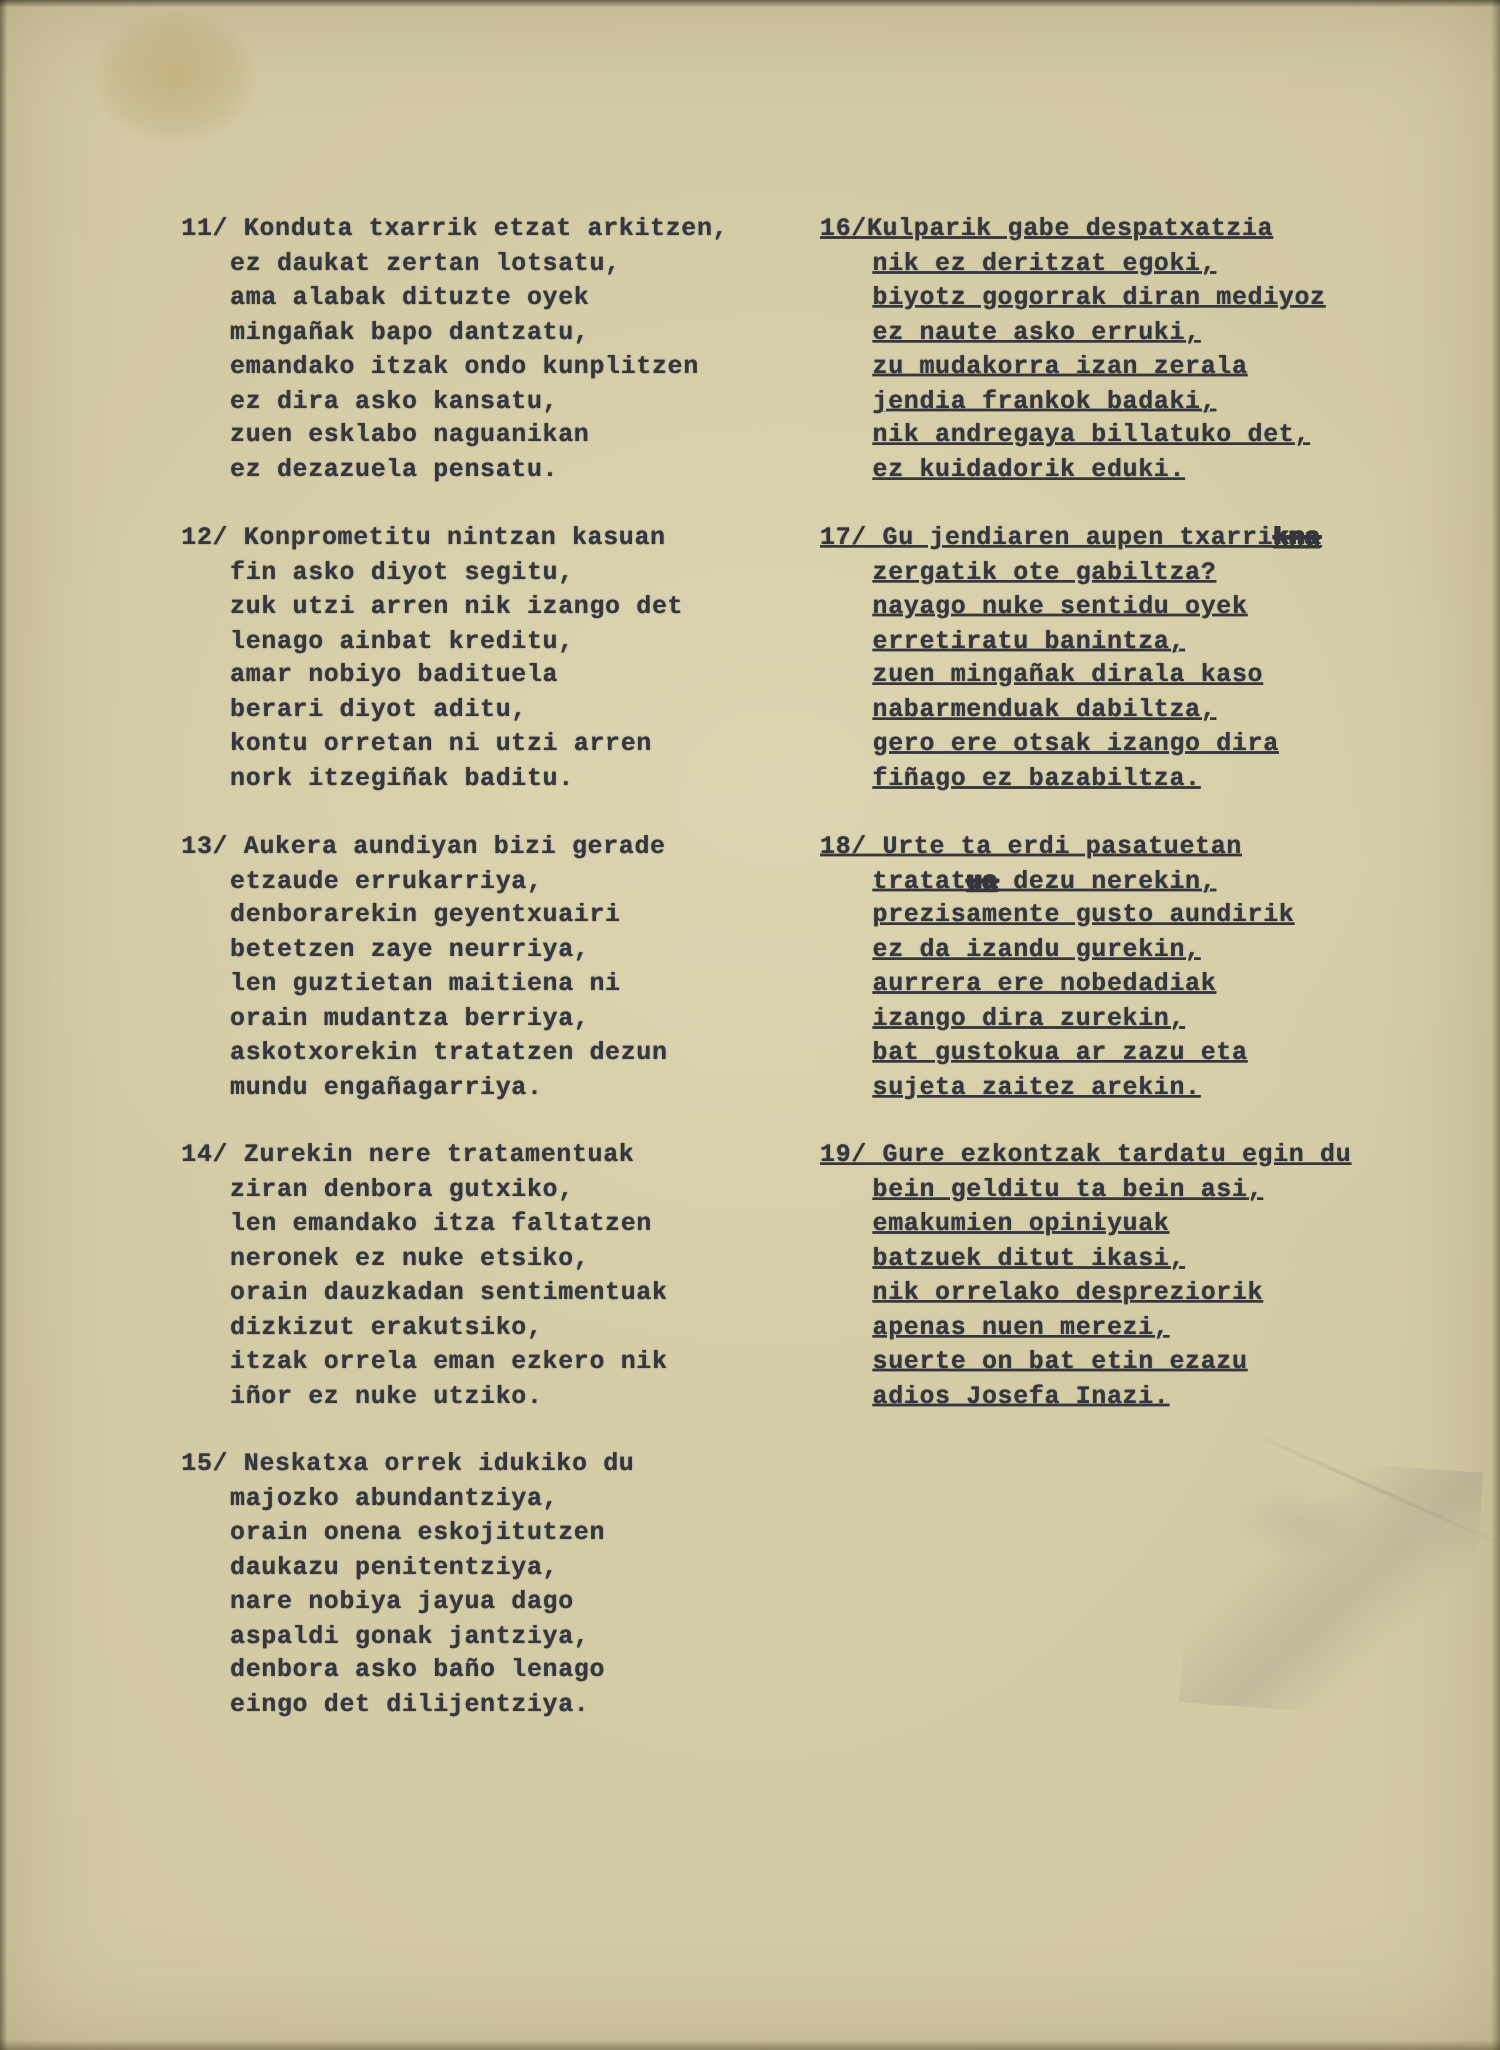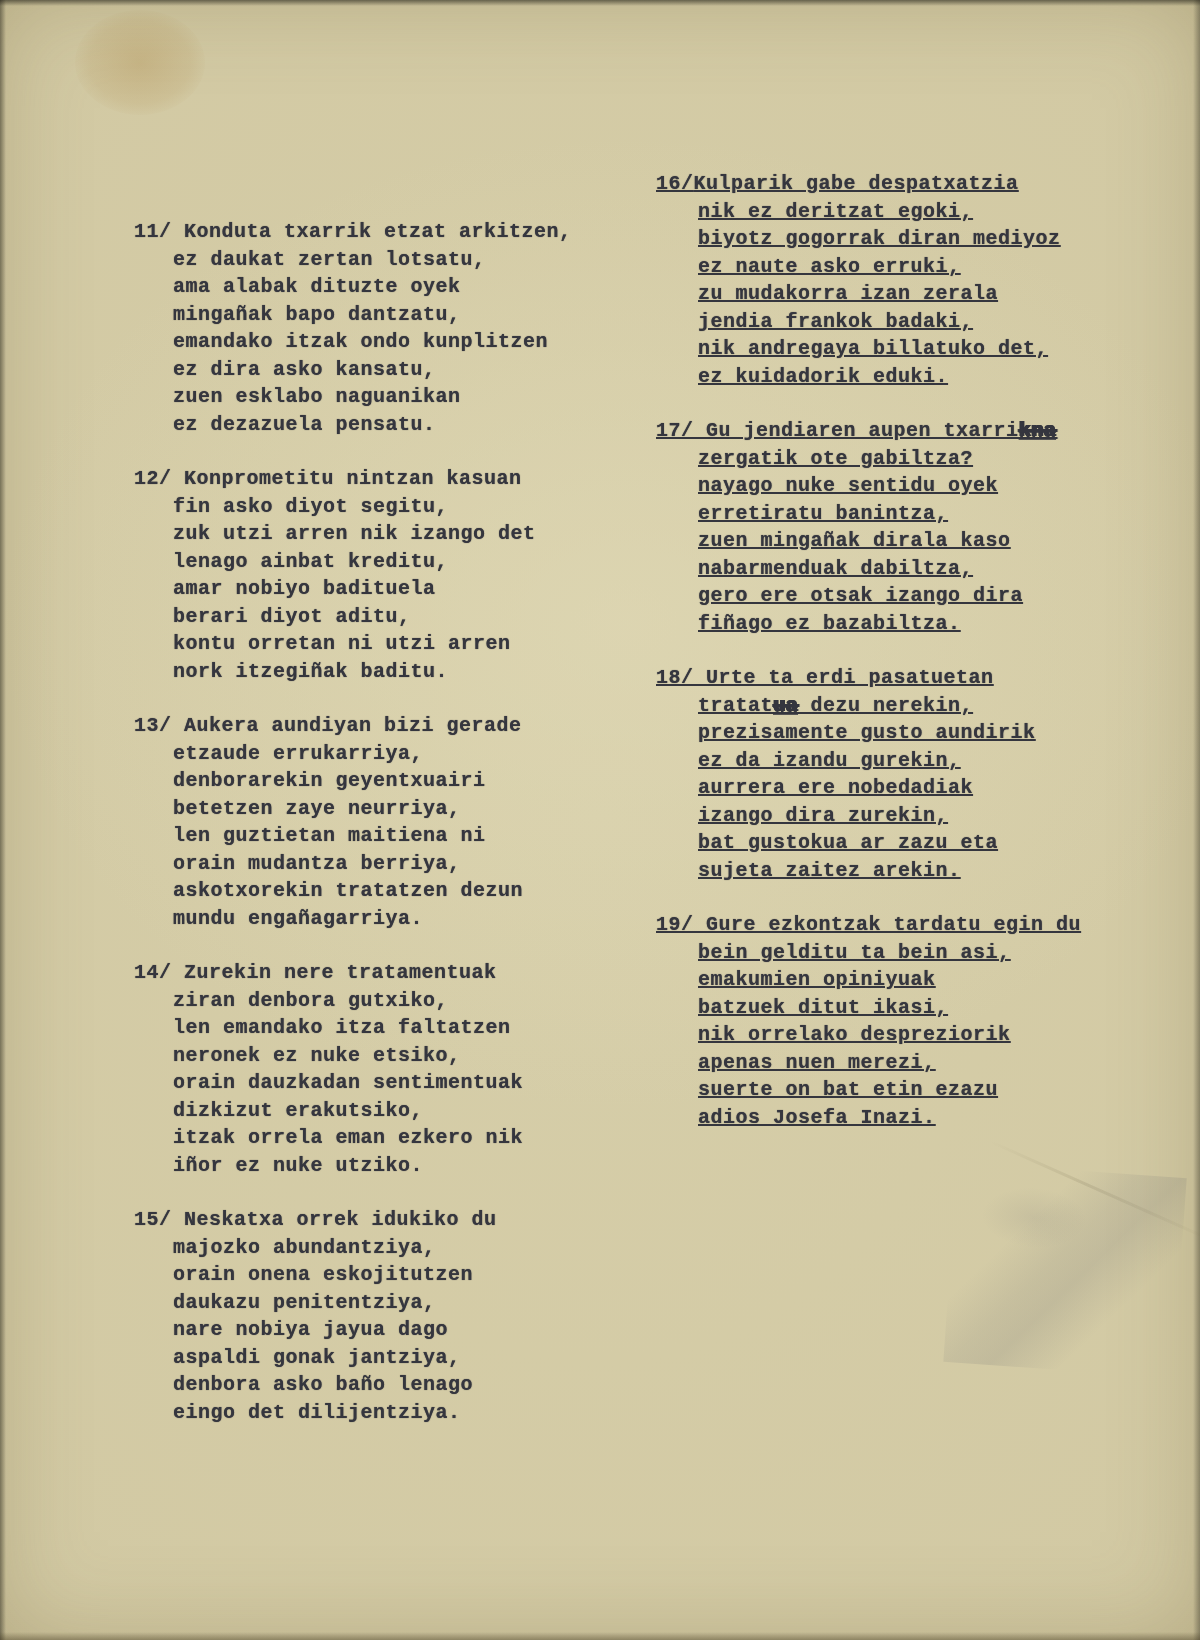--- a/index.html
+++ b/index.html
@@ -42,21 +42,21 @@
       radial-gradient(ellipse 70px 40px at 35% 25%, rgba(85,88,100,0.10), rgba(85,88,100,0) 75%);
     transform: rotate(4deg);
   }
   .crease {
     position:absolute; left:990px; top:1140px; width:260px; height:3px;
     background: linear-gradient(90deg, rgba(120,110,80,0) 0%, rgba(120,110,80,0.18) 40%, rgba(120,110,80,0) 100%);
     transform: rotate(24deg); transform-origin: left center;
   }
   
   .col { position: absolute; top: 170px; }
-  .col-left  { left: 134px; margin-top: 48px; }
+  .col-left  { left: 145px; }
   .col-right { left: 656px; text-decoration: underline; }
   .stanza { margin-bottom: 27px; }
   .col-left  .vline.cont { padding-left: 3.25ch; }
   .col-right .vline.cont { padding-left: 3.5ch; }
   .struck {
     text-shadow: 0.8px 0 currentColor, -0.8px 0 currentColor, 0 0.8px currentColor, 1.5px 0 currentColor;
     text-decoration: line-through;
     text-decoration-thickness: 3px;
   }
 </style>

